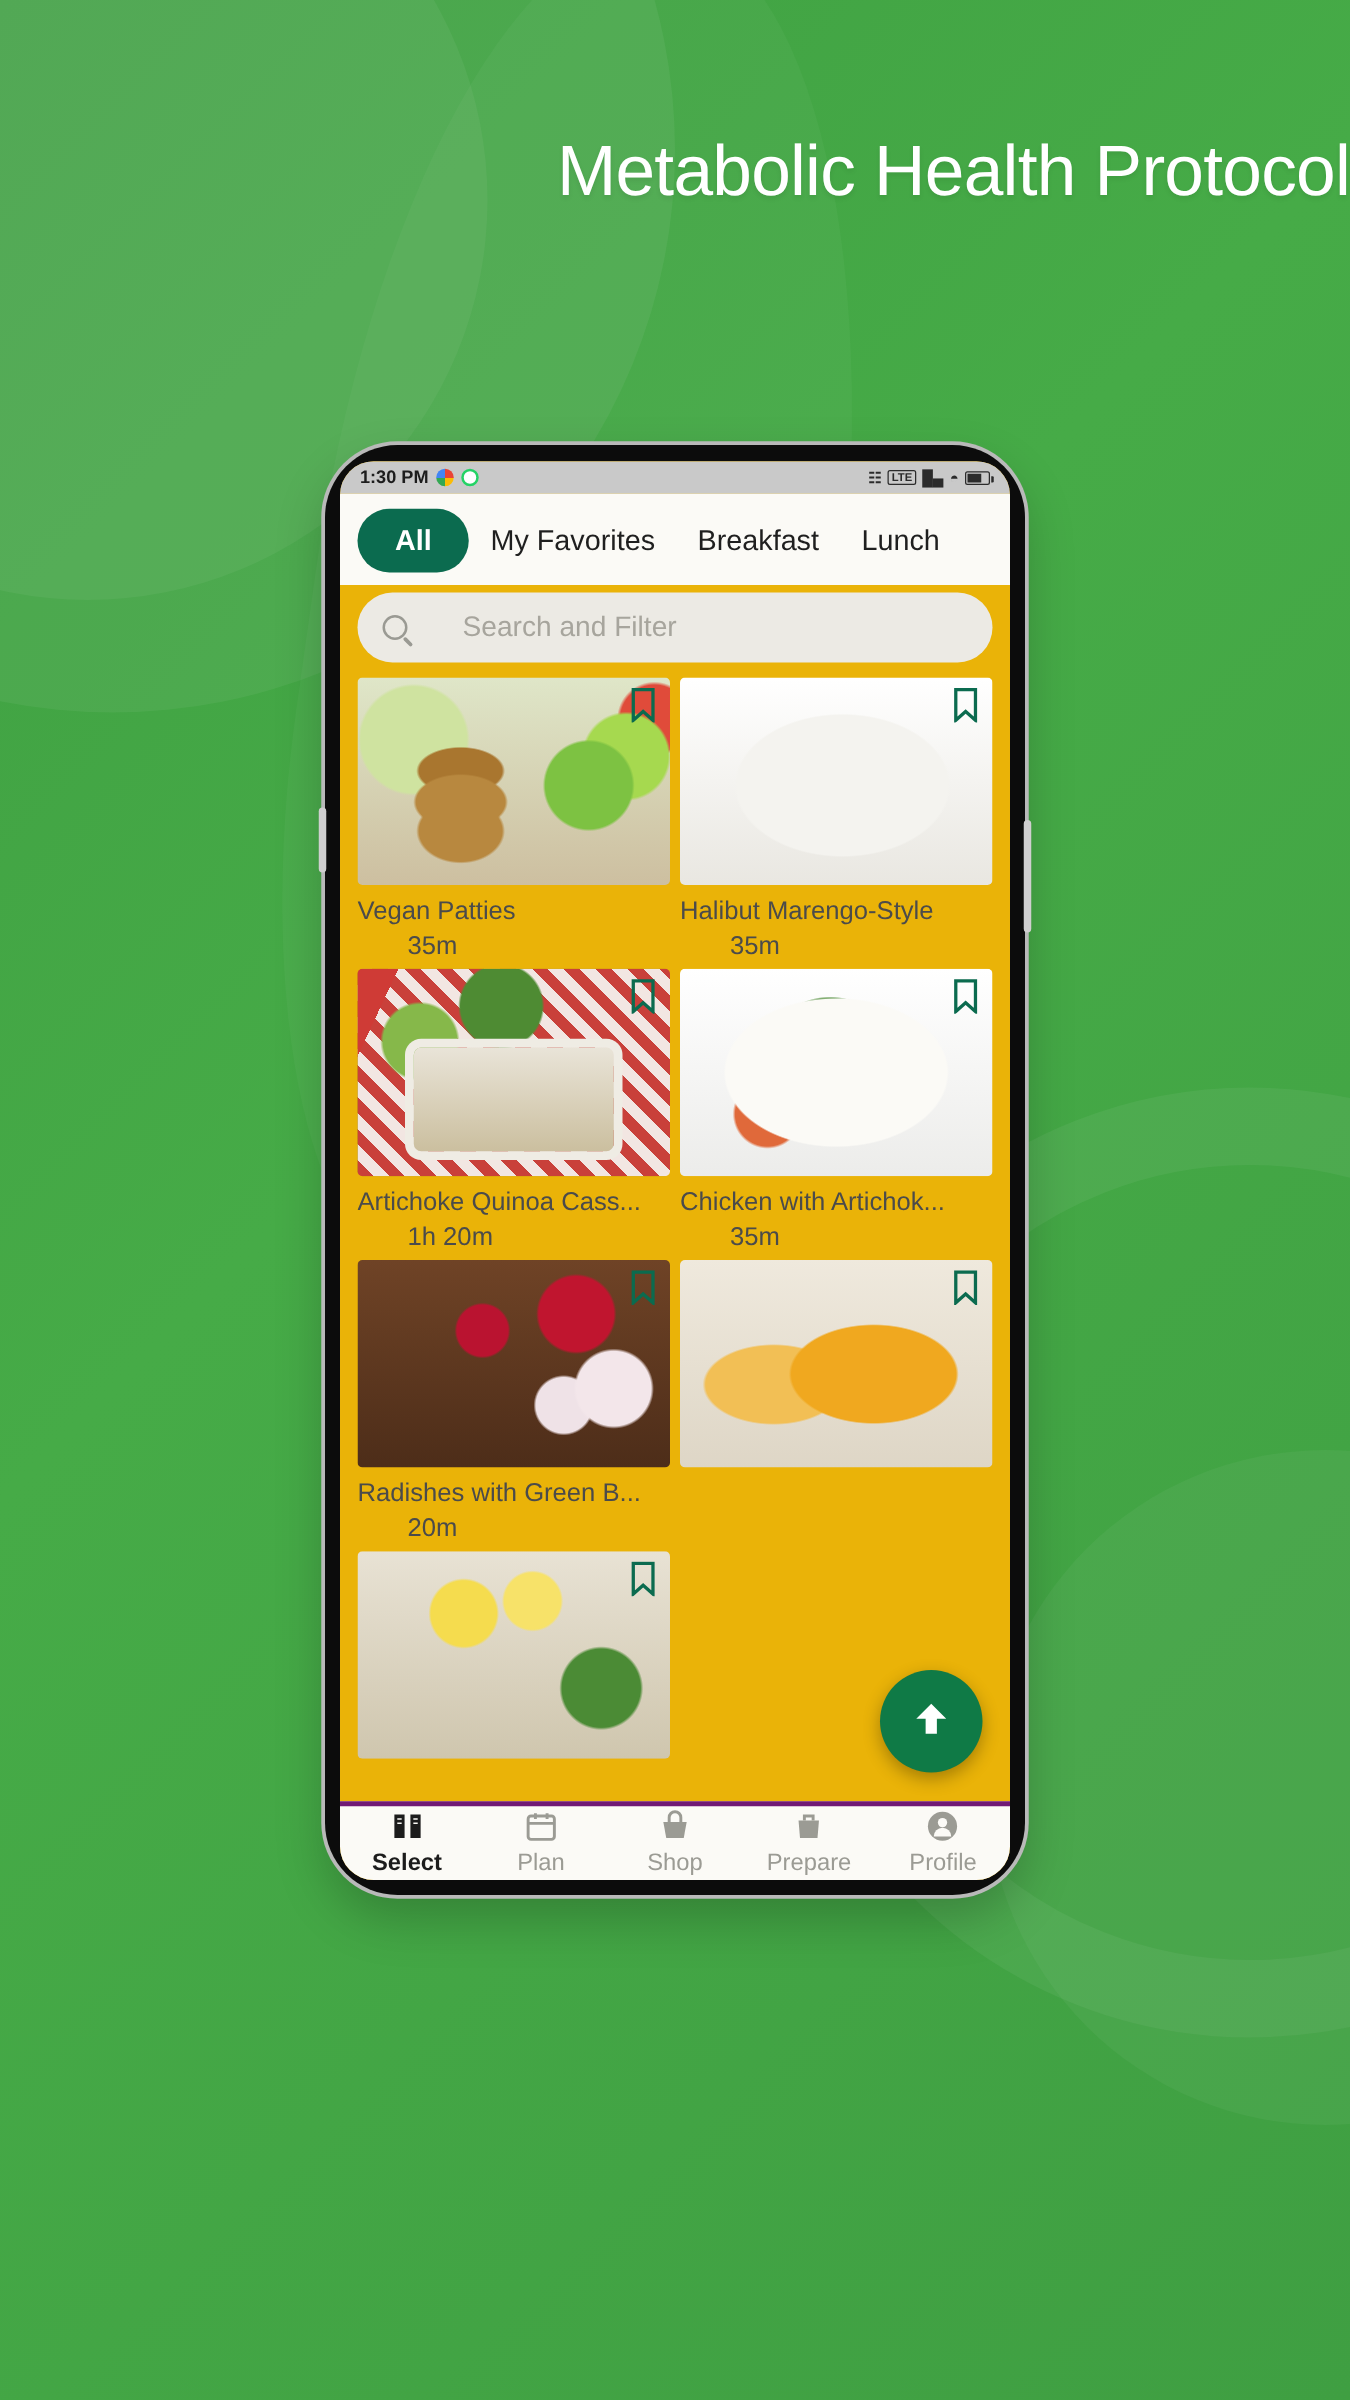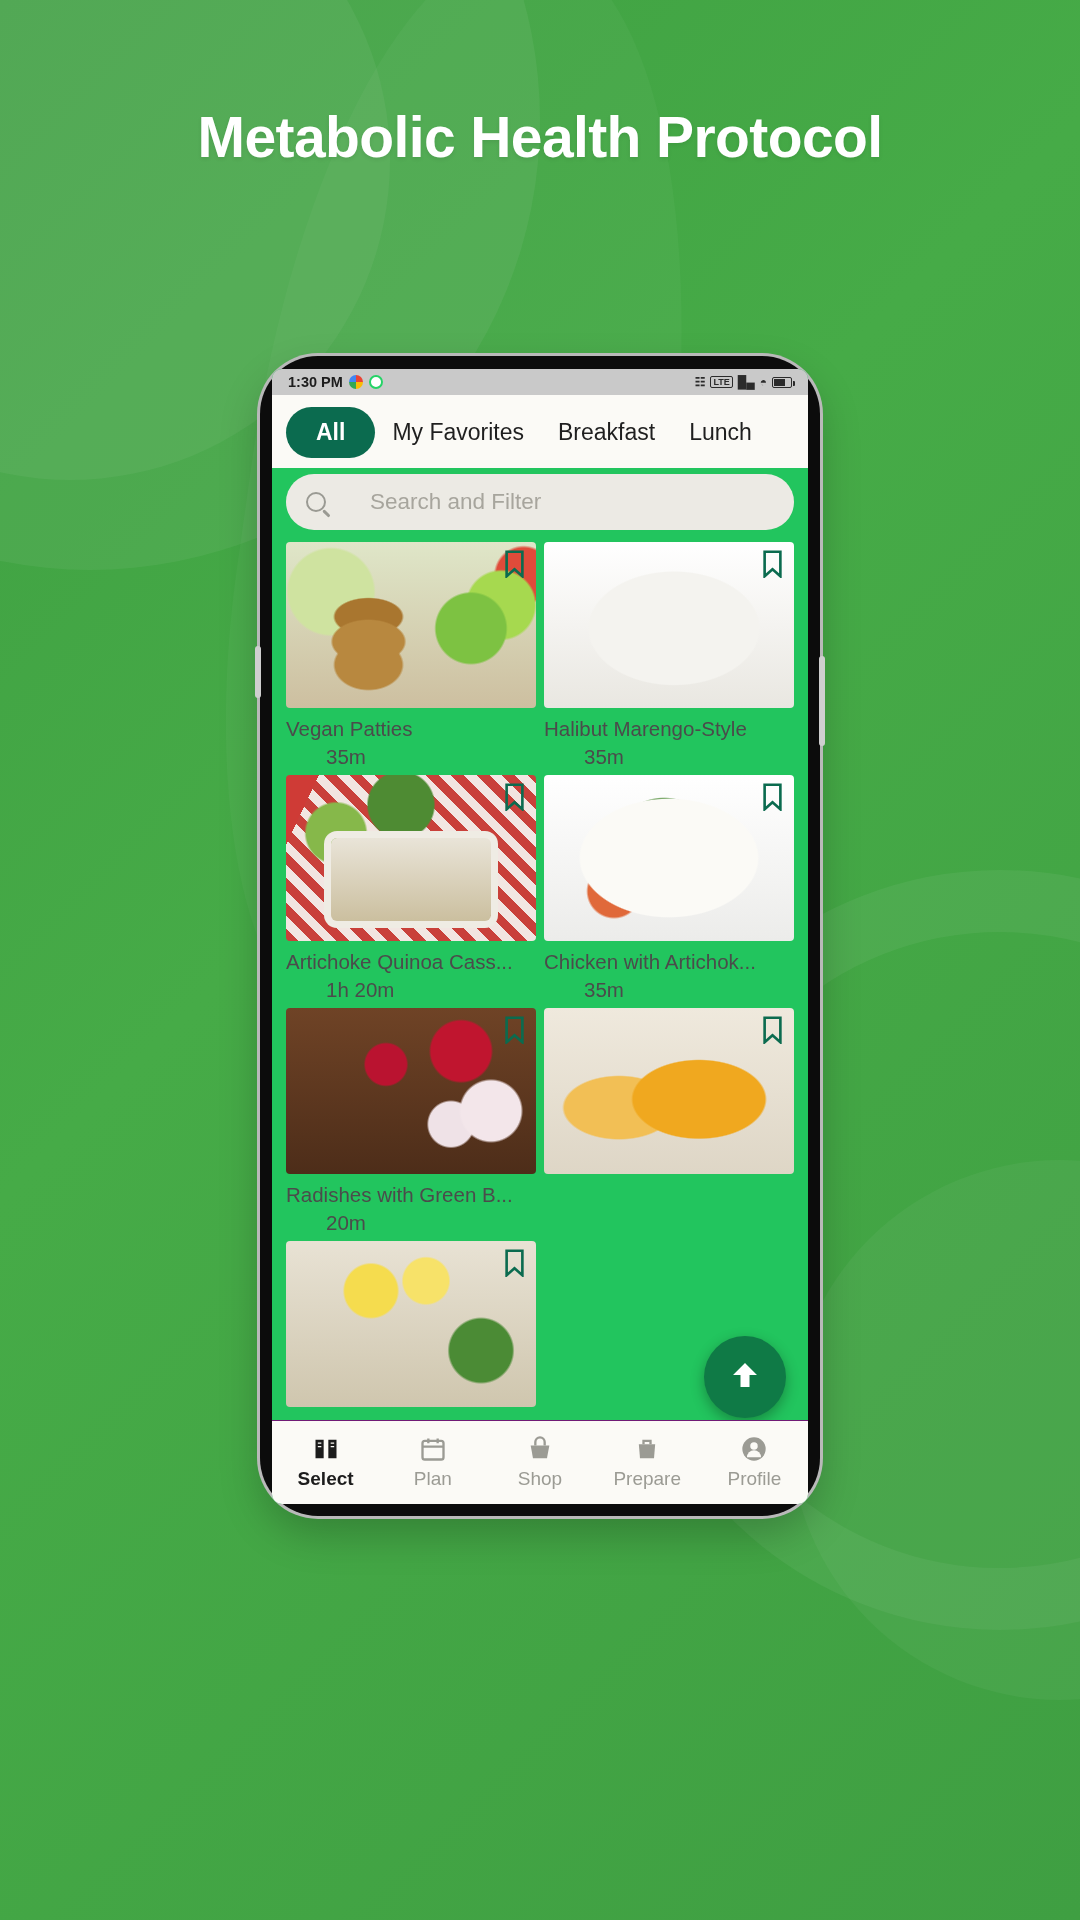--- a/index.html
+++ b/index.html
@@ -24,40 +24,40 @@
         border:62px solid rgba(255,255,255,0.055); }
   .c4 { width:540px; height:540px; right:-250px; top:1160px;
         background:rgba(255,255,255,0.045); }
   .c5 { width:420px; height:1100px; left:250px; top:-60px;
         background:rgba(255,255,255,0.035); border-radius:50% 50% 40% 40%;
         transform:rotate(8deg); }
 
   
   .header { position:absolute; top:0; left:0; right:0; text-align:center;
             padding-top:108px; }
-  .title { color:#ffffff; font-size:57px; font-weight:bold; letter-spacing:-0.6px;
-           line-height:1.05; text-shadow:0 2px 4px rgba(0,0,0,0.08); }
+  .title { color:#ffffff; font-size:57px; font-weight:normal; letter-spacing:-0.6px;
+           line-height:1.05; text-shadow:0 2px 4px rgba(0,0,0,0.08);text-align:right; }
   .subtitle { color:#ffffff; font-size:29.5px; font-weight:bold; line-height:1.45;
               margin-top:56px; padding:0 118px; letter-spacing:-0.2px; }
 
   
   .phone-wrap { position:absolute; left:50%; transform:translateX(-50%);
                 top:356px; width:560px; height:1160px; }
   .phone {
     position:absolute; left:0; top:0; width:560px; height:1160px;
     background:#0c0c0c; border-radius:58px;
     box-shadow:0 0 0 3px #b9b9b9, 0 18px 40px rgba(0,0,0,0.22);
     padding:13px 12px 12px 12px;
   }
   .side-btn { position:absolute; background:#cfcfcf; border-radius:3px; }
   .sb1 { left:-5px; top:290px; width:6px; height:52px; }
   .sb2 { right:-5px; top:300px; width:6px; height:90px; }
 
   .screen { position:relative; width:100%; height:100%;
-            background:#22c55e; border-radius:10px; overflow:hidden; }
+            background:#eab308; border-radius:27px; overflow:hidden; }
 
   
   .statusbar { height:26px; background:#c9c9c9; display:flex; align-items:center;
                padding:0 16px; font-size:14.5px; color:#1d1d1d; font-weight:bold; }
   .sb-left { display:flex; align-items:center; gap:6px; }
   .sb-right { margin-left:auto; display:flex; align-items:center; gap:5px;
               font-size:11px; color:#222; }
   .dot-ic { width:14px; height:14px; border-radius:50%; display:inline-block; }
   .ic-photos { background:conic-gradient(#ea4335 0 25%, #fbbc05 0 50%, #34a853 0 75%, #4285f4 0); }
   .ic-wa { background:#fff; border:2px solid #25d366; }
@@ -101,23 +101,23 @@
   .ctime { font-size:20.5px; color:#4b4b4b; margin-top:4px;margin-left:40px; }
 
   
   .fab { position:absolute; right:22px; bottom:86px; width:82px; height:82px;
          border-radius:50%; background:#0f7a46; display:flex;
          align-items:center; justify-content:center;
          box-shadow:0 5px 14px rgba(0,0,0,0.3); }
   .fab svg { width:36px; height:36px; }
 
   
-  .botnav { position:absolute; left:0; right:0; bottom:0; height:84px;
+  .botnav { position:absolute; left:0; right:0; bottom:0; height:63px;
             background:#fbfaf6; display:flex; align-items:center;
-            border-top:1px solid #701a75; }
+            border-top:4px solid #701a75; }
   .nav-item { flex:1; display:flex; flex-direction:column; align-items:center;
               gap:5px; }
   .nav-ic { width:28px; height:28px; color:#9b9b94; }
   .nav-ic svg { width:100%; height:100%; display:block; }
   .nav-lb { font-size:19px; color:#9b9b94; }
   .nav-item.active .nav-ic { color:#1c1c1c; }
   .nav-item.active .nav-lb { color:#1c1c1c; font-weight:bold; }
 
   
   .img-patties { background:

